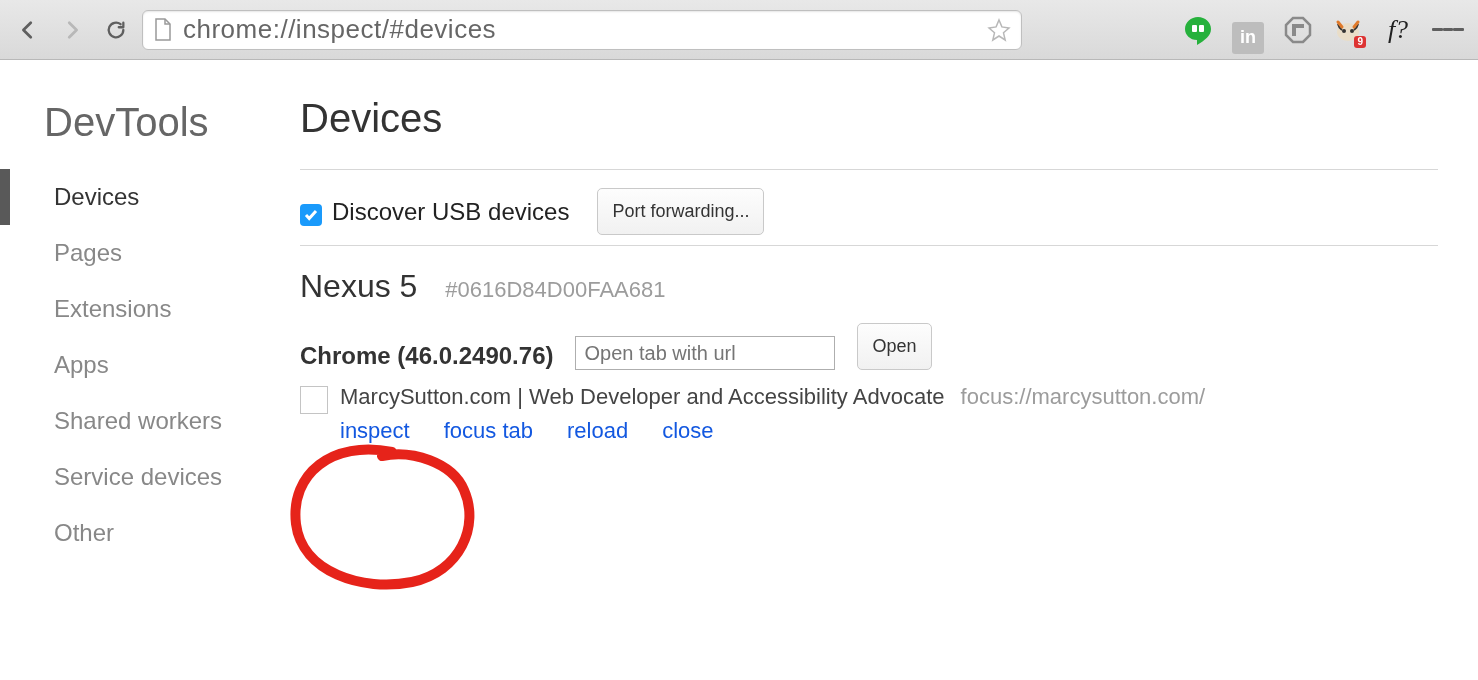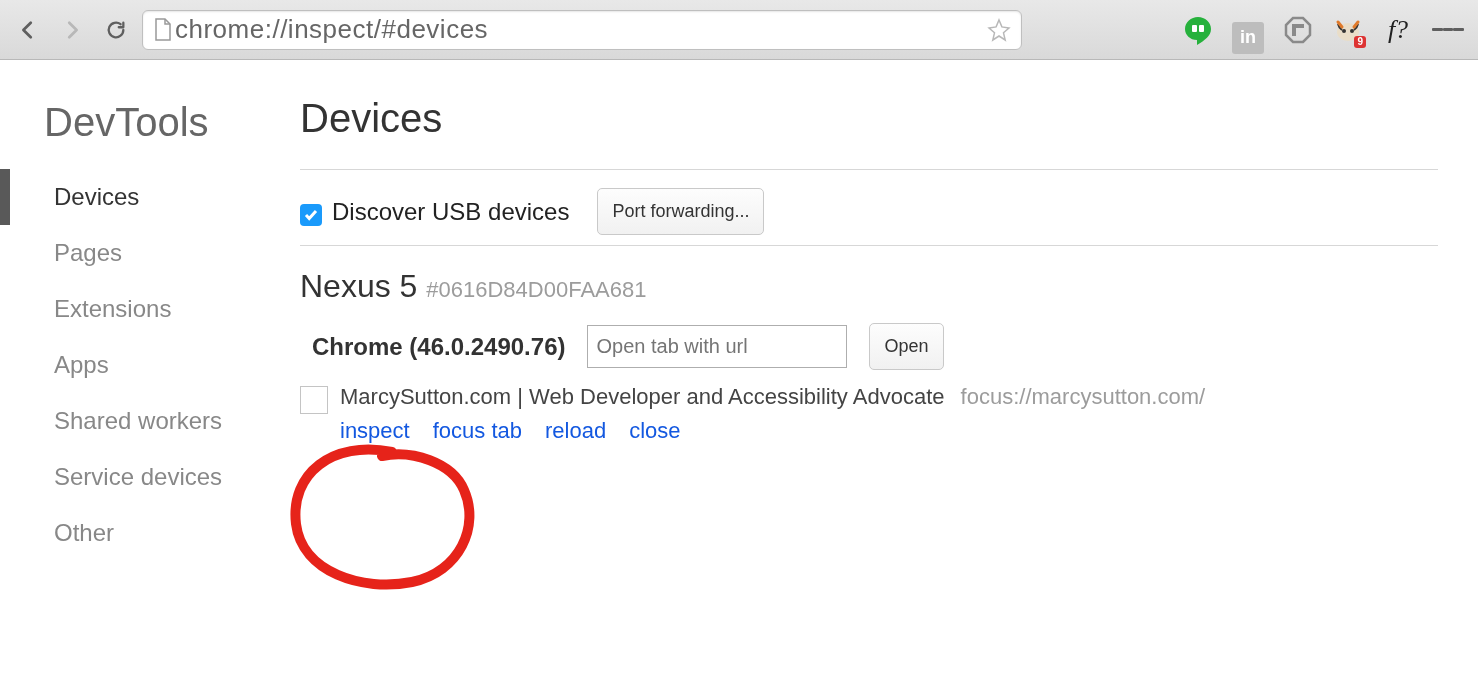--- a/index.html
+++ b/index.html
@@ -34,21 +34,21 @@
 
   .omnibox {
     flex: 0 0 880px;
     height: 40px;
     background: #fff;
     border: 1px solid #bfbfbf;
     border-radius: 6px;
     display: flex;
     align-items: center;
     padding: 0 10px;
-    gap: 2px;
+    gap: 10px;
     box-shadow: inset 0 1px 2px rgba(0,0,0,.1);
   }
   .omnibox .page-icon { width: 20px; height: 24px; color:#888; }
   .omnibox-text {
     flex: 1;
     font-size: 26px;
     font-weight: 300;
     color: #666;
     border: none;
     outline: none;
@@ -155,35 +155,35 @@
   .device-name {
     font-size: 32px;
     font-weight: 300;
     color: #333;
     margin: 22px 0 8px 0;
   }
   .device-serial {
     font-size: 22px;
     font-weight: 300;
     color: #9c9c9c;
-    margin-left: 0;
+    margin-left: 19px;
   }
 
   .browser-row {
-    display:flex; align-items:center; gap: 22px;
-    margin: 18px 0 14px 12px;
+    display:flex; align-items:flex-end; gap: 22px;
+    margin: 18px 0 14px 0;
   }
   .browser-label {
     font-size: 24px;
     font-weight: 700;
     color:#333;
   }
   .url-input {
     width: 260px;
-    height: 43px;
+    height: 34px;
     font-size: 20px;
     font-weight: 300;
     color:#999;
     border: 1px solid #aeaeae;
     padding: 2px 8px;
     outline: none;
   }
 
   .tab-entry {
     display:flex; align-items:flex-start; gap: 12px;
@@ -192,21 +192,21 @@
     font-weight: 300;
   }
   .favicon-box {
     width: 28px; height: 28px;
     border: 1px solid #c4c4c4;
     margin-top: 2px;
   }
   .tab-title { color: #444; }
   .tab-url { color: #9c9c9c; margin-left: 10px; }
   .tab-actions {
-    display:flex; gap: 23px;
+    display:flex; gap: 34px;
     margin: 8px 0 0 44px;
     font-size: 22px;
     align-items: center;
   }
   .tab-actions a {
     color: #1358e0;
     text-decoration: none;
     cursor: pointer;
   }
 

